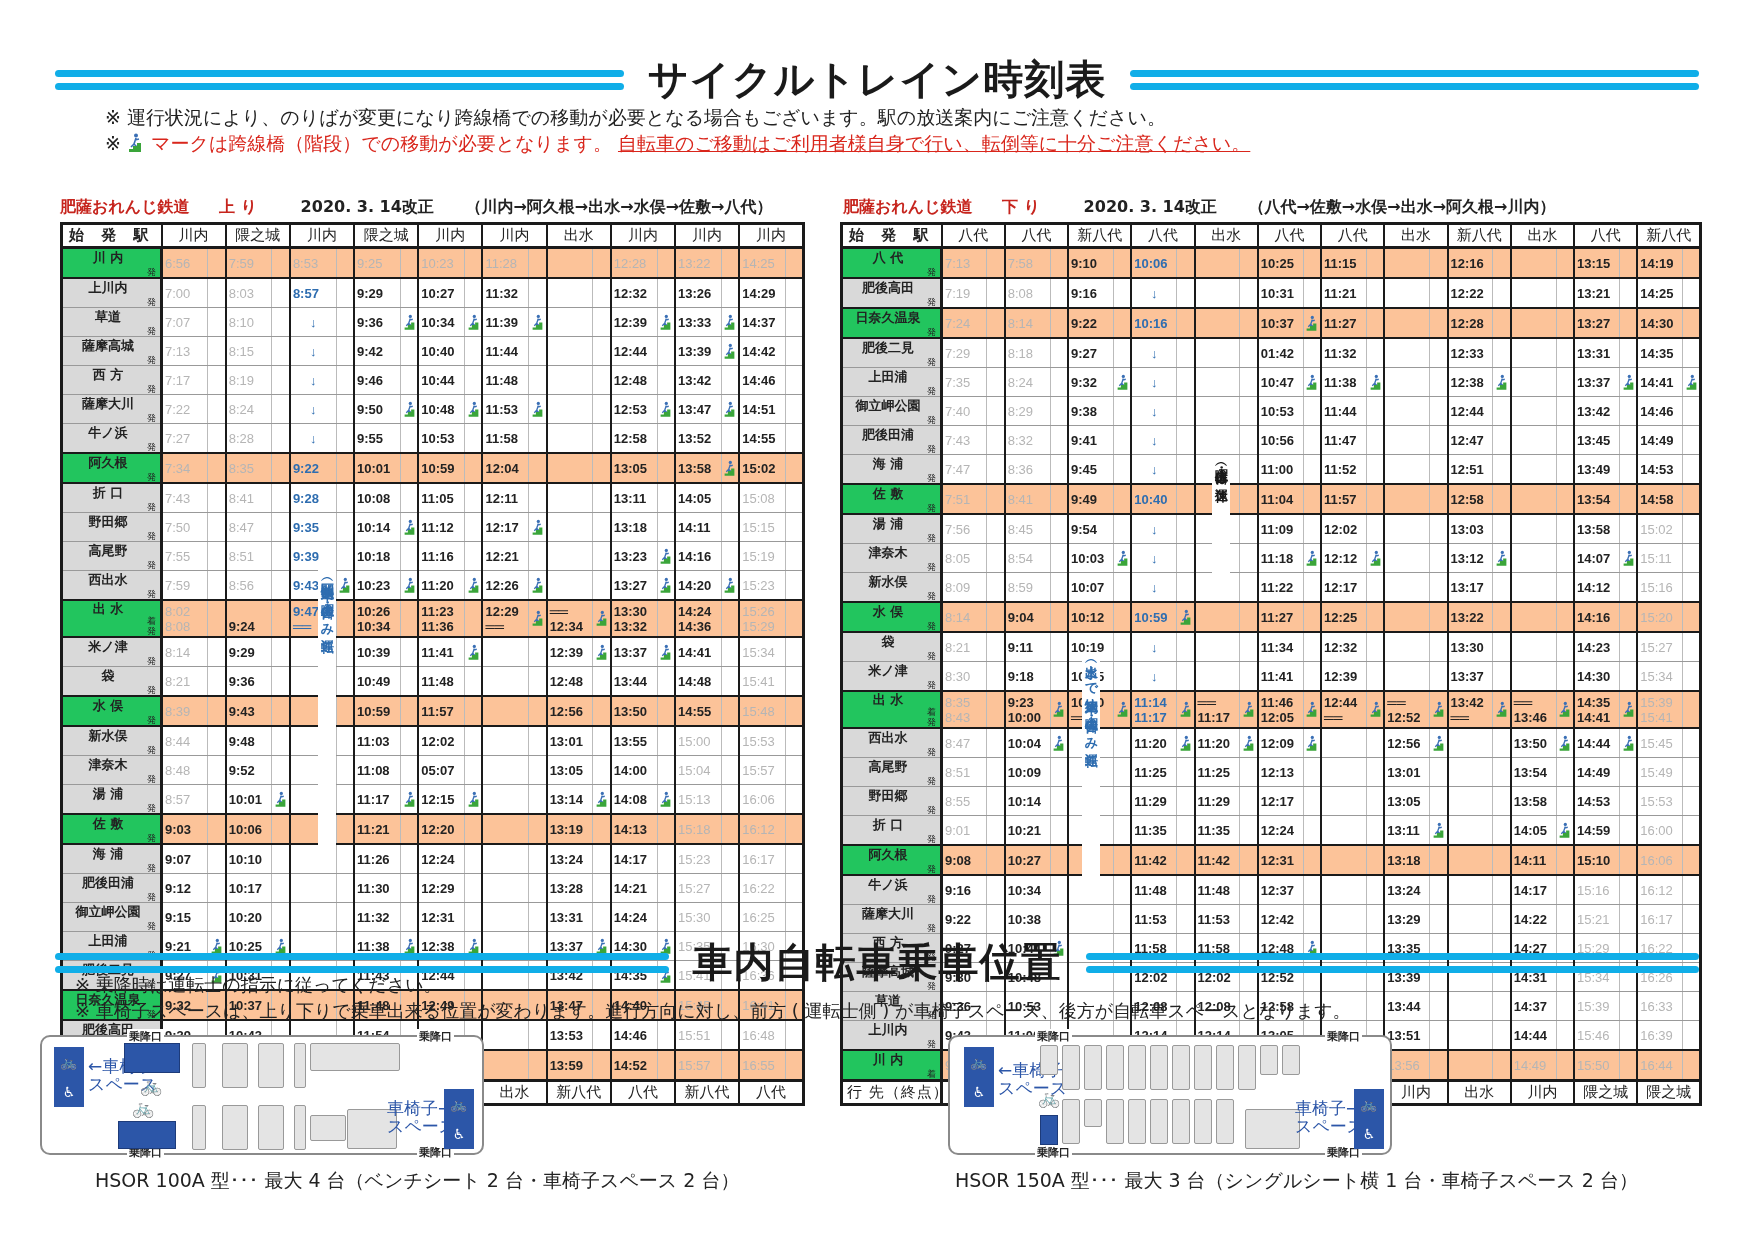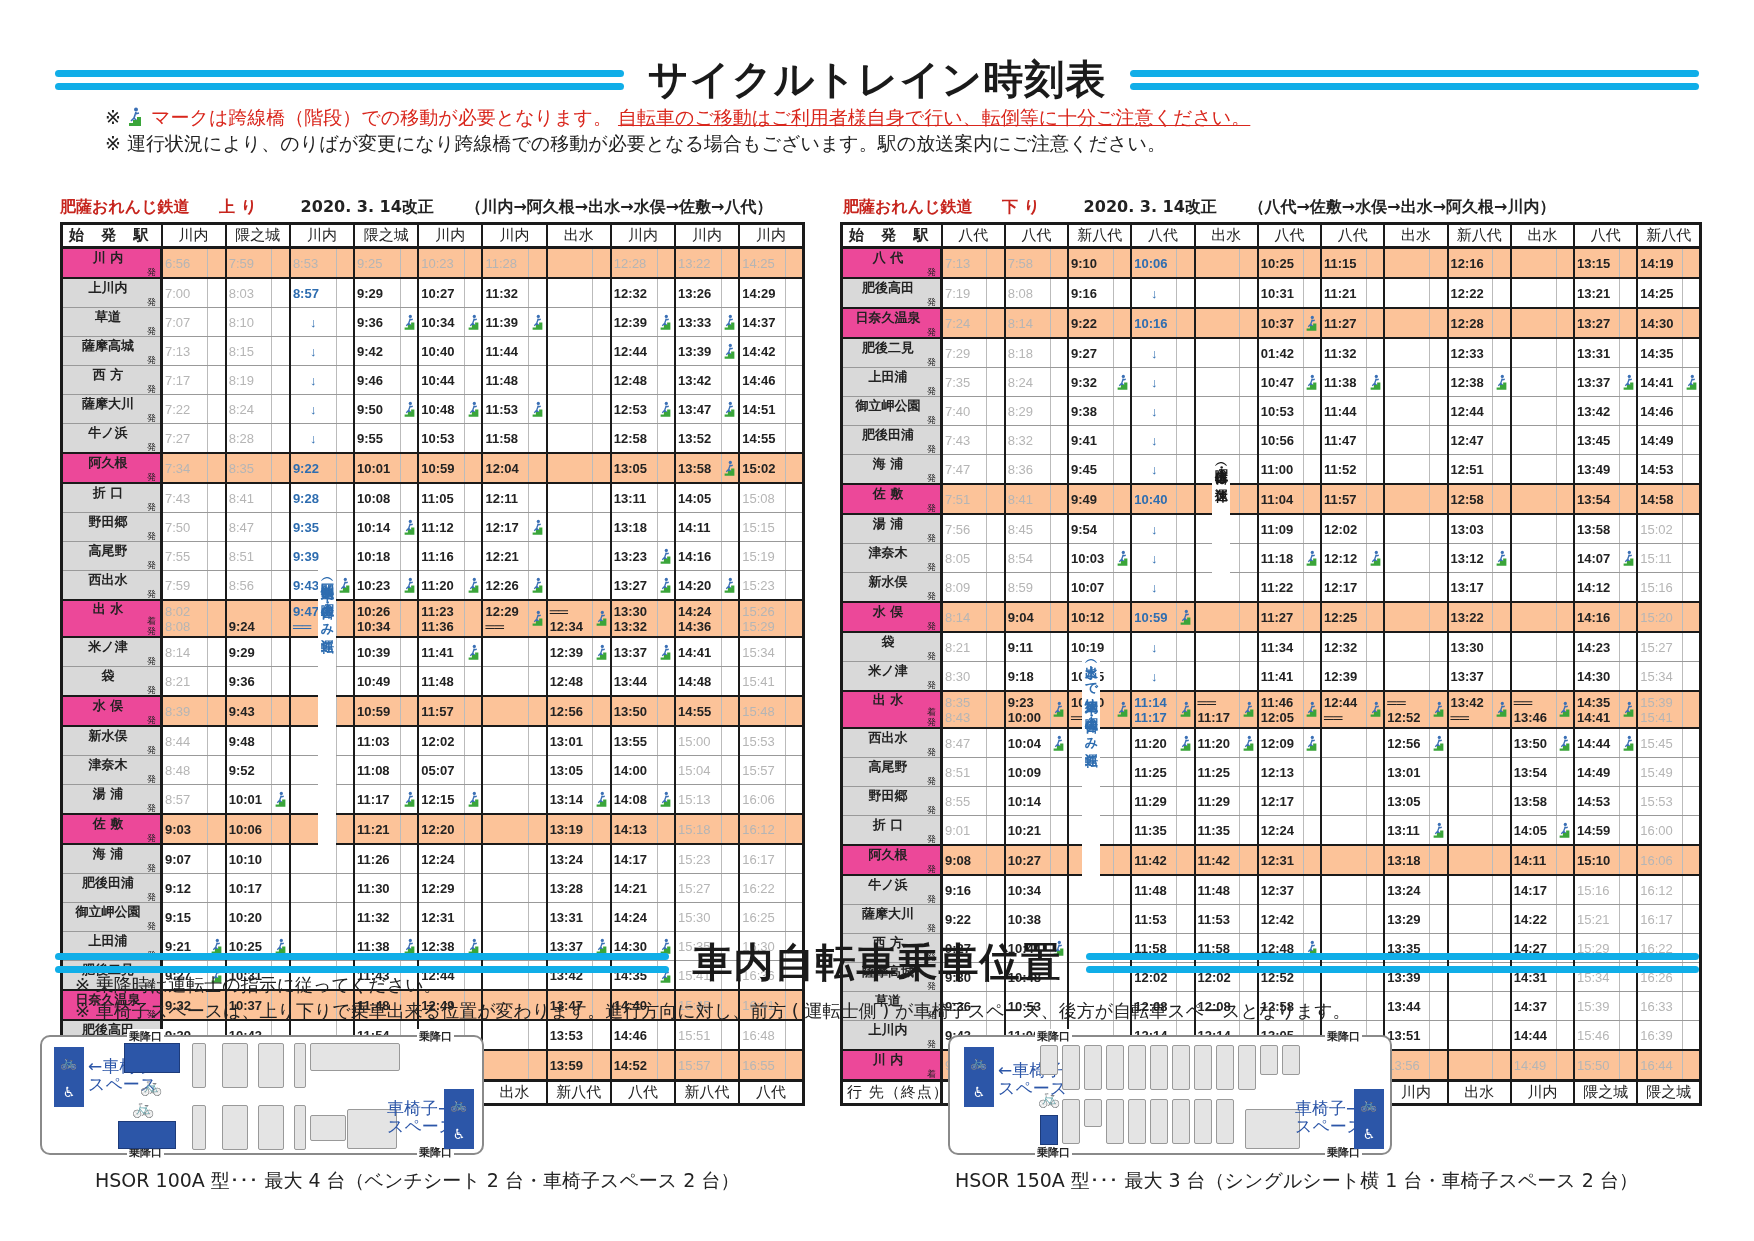--- a/index.html
+++ b/index.html
@@ -27,21 +27,21 @@
   table.tt th.hdr { height: 24px; font-size: 15px; font-weight: normal; border-bottom: 3px solid #1a1a1a; border-left: 2px solid #1a1a1a; text-align: center; font-family: "DejaVu Sans", sans-serif; }
   table.tt th.hdr.first { font-weight: bold; letter-spacing: 6px; }
   table.tt td.st { background: #d9d9d9; font-weight: bold; font-size: 13px; border-right: 3px solid #1a1a1a; font-family: "DejaVu Sans", sans-serif; position: relative; padding-left: 4px; }
   table.tt td.st .nm { display: inline-block; width: 82px; text-align: center; }
   table.tt td.st .ad { font-size: 9px; font-weight: normal; float: right; margin-right: 2px; line-height: 10px; }
   table.tt td.t { font-weight: bold; text-align: left; border-left: 2px solid #1a1a1a; border-right: 1px solid #bbb; }
   table.tt td.m { text-align: center; padding: 0; }
   table.tt td.t.gray { color: #b5b5b5; font-weight: normal; }
   table.tt td.t.blue { color: #2e6db0; }
   table.tt tr.major td { background: #fcc399; border-top: 2px solid #1a1a1a; border-bottom: 2px solid #1a1a1a; }
-  table.tt tr.major td.st { background: #ec4899; }
+  table.tt tr.major td.st { background: #22c55e; }
   table.tt tr.dbl td { height: 34px; line-height: 15px; }
   table.tt tr.foot td { height: 24px; font-size: 15px; text-align: center; border-top: 3px solid #1a1a1a; border-left: 2px solid #1a1a1a; background: #fff; font-family: "DejaVu Sans", sans-serif; }
   table.tt tr.foot td.st { background: #fff; letter-spacing: 1px; font-weight: normal; }
   .stairs-ic { display: inline-block; width: 13px; height: 17px; vertical-align: middle; }
   .arrow-down { color: #2e6db0; font-weight: normal; }
 
   .vnote { position: absolute; writing-mode: vertical-rl; font-weight: bold; font-size: 13px; color: #2e6db0; letter-spacing: 1px; background: #fff; padding: 2px 0; }
   .vnote.black { color: #1a1a1a; }
 
   .diagram { position: absolute; border: 2px solid #8a8a8a; border-radius: 10px; background: #fff; }
@@ -64,31 +64,31 @@
   <div class="big-title">サイクルトレイン時刻表</div>
   <div class="bars">
       <span></span>
       <span></span>
     </div>
 </div>
 
 <div class="notes" style="top:104px;">
   <div>
     <span>※</span>
+    <span>運行状況により、のりばが変更になり跨線橋での移動が必要となる場合もございます。駅の放送案内にご注意ください。</span>
+  </div>
+  <div>
+    <span>※</span>
     <svg class="stair" viewBox="0 0 16 20">
         <circle cx="9" cy="2.5" r="2" fill="#3a6fb5"></circle>
         <path d="M9 5 L7 11 L4 14 M7 11 L10 14 M8 7 L12 6" stroke="#3a6fb5" stroke-width="1.6" fill="none"></path>
         <path d="M2 19 L2 16 L6 16 L6 13 L10 13 L10 10 L14 10 L14 19 Z" fill="#3aa53a"></path>
       </svg>
     <span class="red">マークは跨線橋（階段）での移動が必要となります。</span>
     <span class="red uline">自転車のご移動はご利用者様自身で行い、転倒等に十分ご注意ください。</span>
-  </div>
-  <div>
-    <span>※</span>
-    <span>運行状況により、のりばが変更になり跨線橋での移動が必要となる場合もございます。駅の放送案内にご注意ください。</span>
   </div>
 </div>
 
 <div class="tt-caption" style="left:60px; top:197px;">
   <span class="red">肥薩おれんじ鉄道</span>
   <span class="dir">上 り</span>
   <span class="rev">2020. 3. 14改正</span>
   <span>（川内→阿久根→出水→水俣→佐敷→八代）</span>
 </div>
 <table class="tt" id="tt-up" style="left:60px; top:222px; width:745px;">

